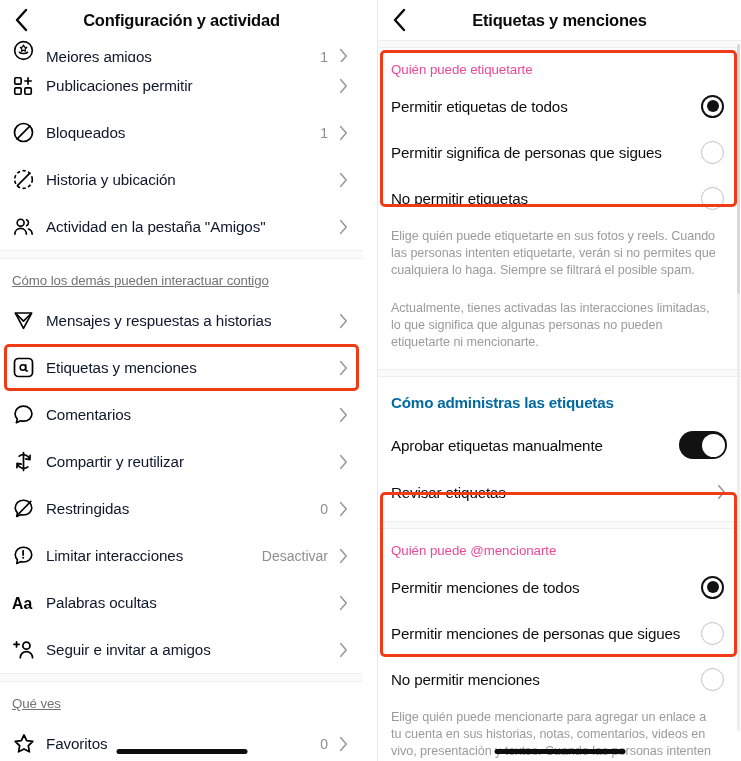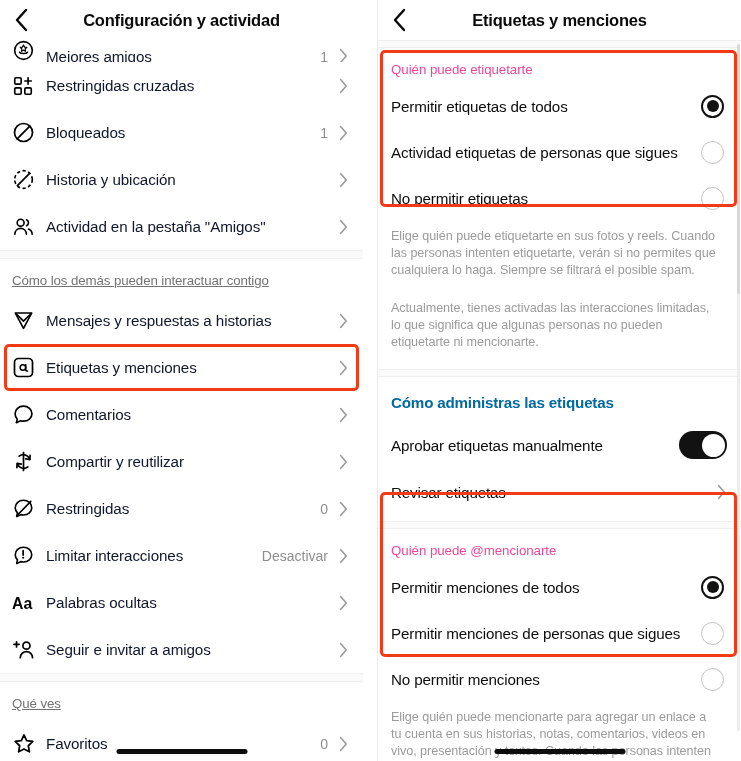--- a/index.html
+++ b/index.html
@@ -321,21 +321,21 @@
 
       <div class="row">
         <div class="ico">
           <svg width="22" height="22" viewBox="0 0 24 24">
             <rect x="3" y="3" width="7" height="7" rx="1.3" fill="none" stroke="#000" stroke-width="1.8"></rect>
             <rect x="3" y="14" width="7" height="7" rx="1.3" fill="none" stroke="#000" stroke-width="1.8"></rect>
             <rect x="14" y="14" width="7" height="7" rx="1.3" fill="none" stroke="#000" stroke-width="1.8"></rect>
             <path d="M17.5 3 v7 M14 6.5 h7" stroke="#000" stroke-width="1.8" stroke-linecap="round"></path>
           </svg>
         </div>
-        <div class="label">Restringidas cruzadas</div>
+        <div class="label">Publicaciones permitir</div>
         <div class="meta"></div>
         <div class="chev">
           <svg width="11" height="18" viewBox="0 0 12 20">
               <path d="M3 3 L9 10 L3 17" fill="none" stroke="#9a9a9a" stroke-width="1.8" stroke-linecap="round" stroke-linejoin="round"></path>
             </svg>
         </div>
       </div>
 
       <div class="row">
         <div class="ico">
@@ -565,21 +565,21 @@
       <div class="r-sep"></div>
 
       <div class="r-grouphead">Quién puede etiquetarte</div>
 
       <div class="r-opt">
         <div class="txt">Permitir etiquetas de todos</div>
         <div class="radio on"></div>
       </div>
 
       <div class="r-opt">
-        <div class="txt">Actividad etiquetas de personas que sigues</div>
+        <div class="txt">Permitir significa de personas que sigues</div>
         <div class="radio"></div>
       </div>
 
       <div class="r-opt">
         <div class="txt">No permitir etiquetas</div>
         <div class="radio"></div>
       </div>
 
       <div class="r-desc">Elige quién puede etiquetarte en sus fotos y reels. Cuando las personas intenten etiquetarte, verán si no permites que cualquiera lo haga. Siempre se filtrará el posible spam.</div>
       <div class="r-desc second">Actualmente, tienes activadas las interacciones limitadas, lo que significa que algunas personas no pueden etiquetarte ni mencionarte.</div>

